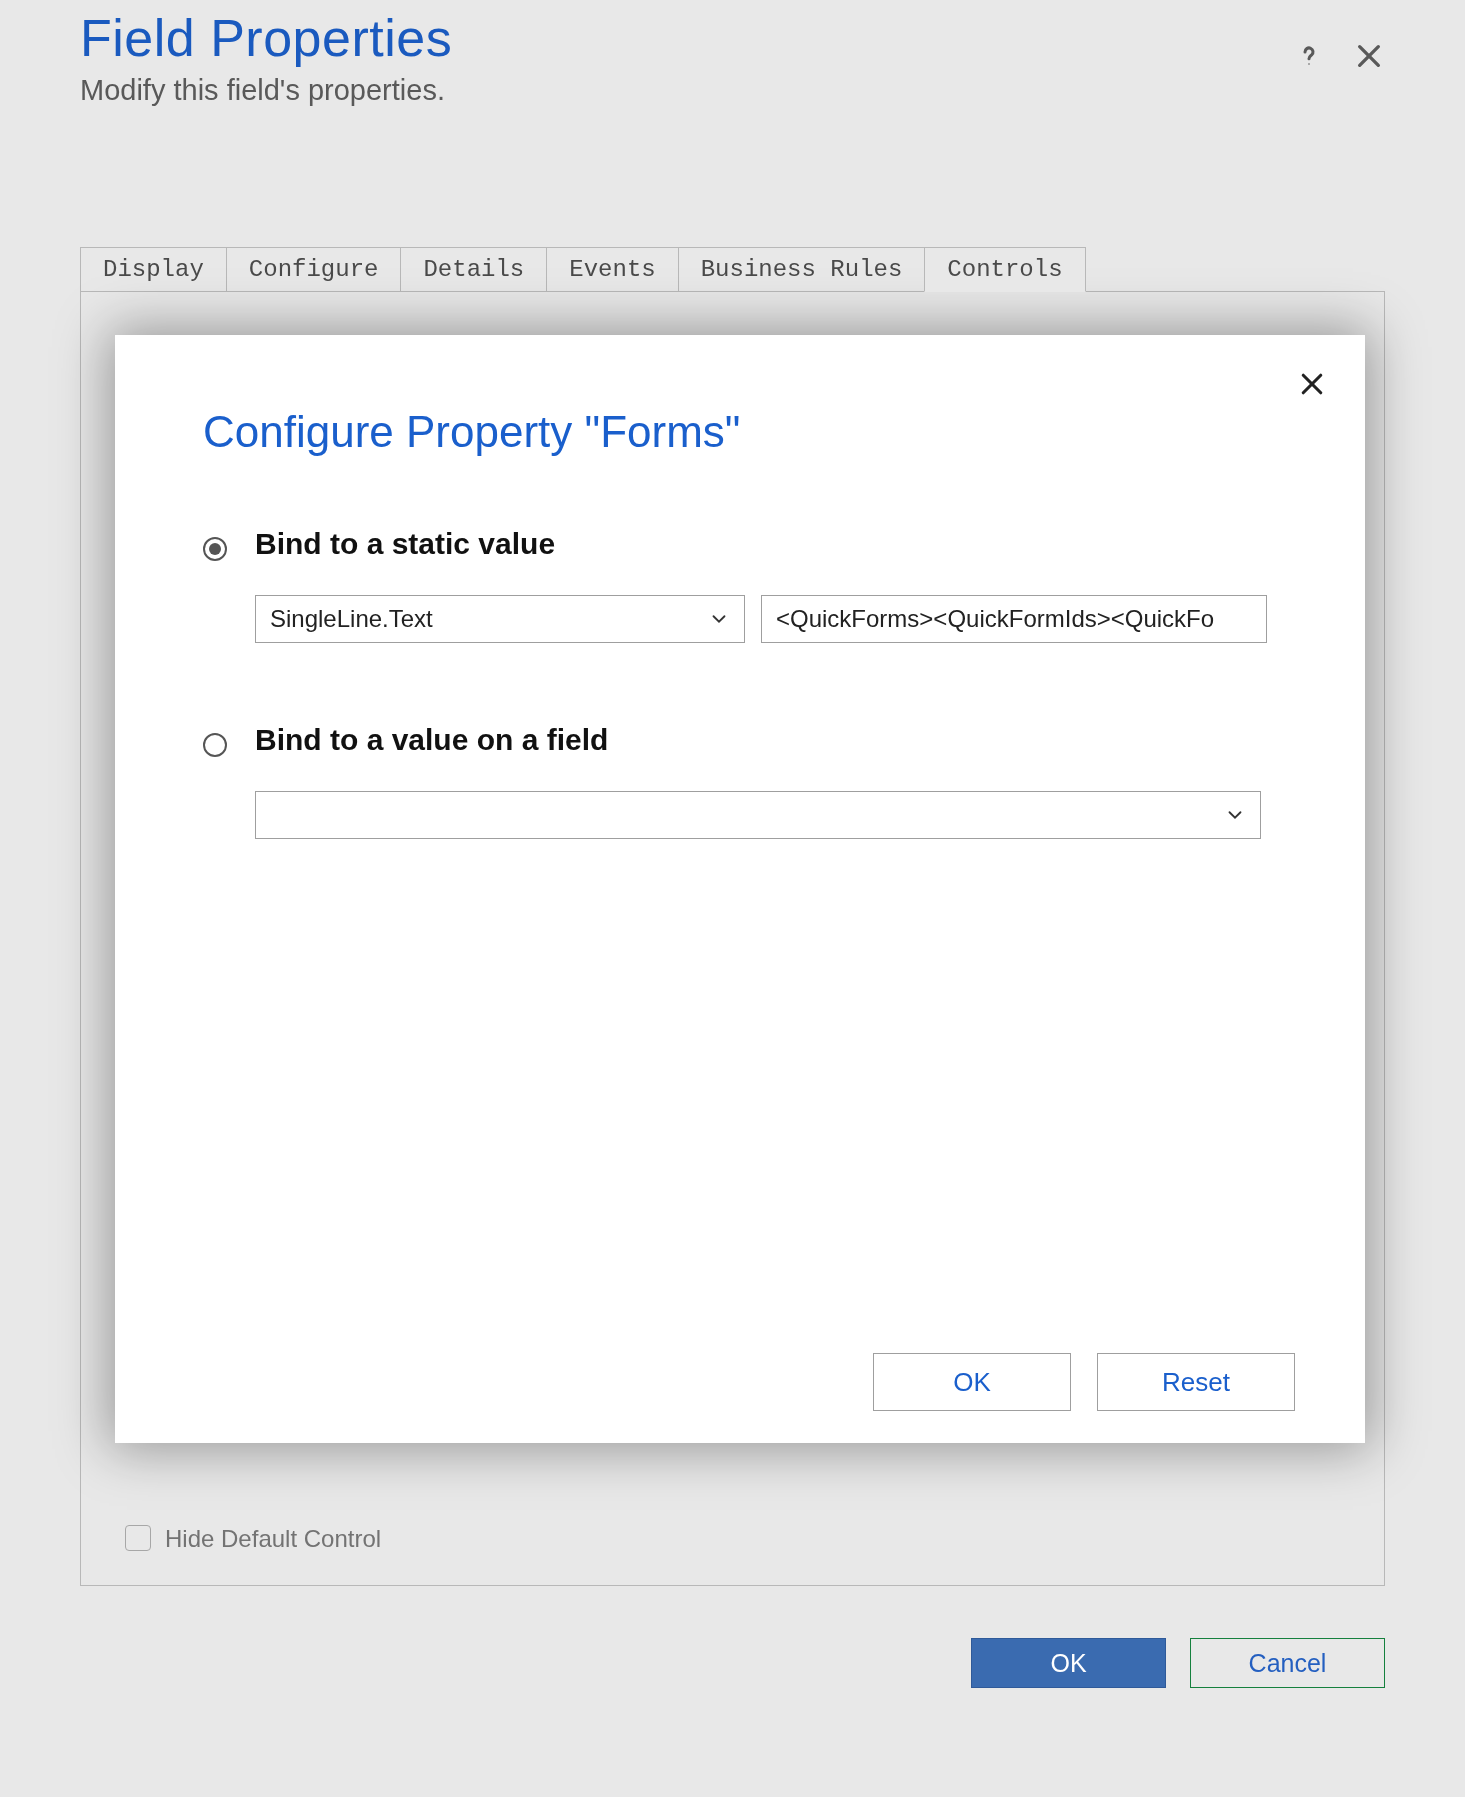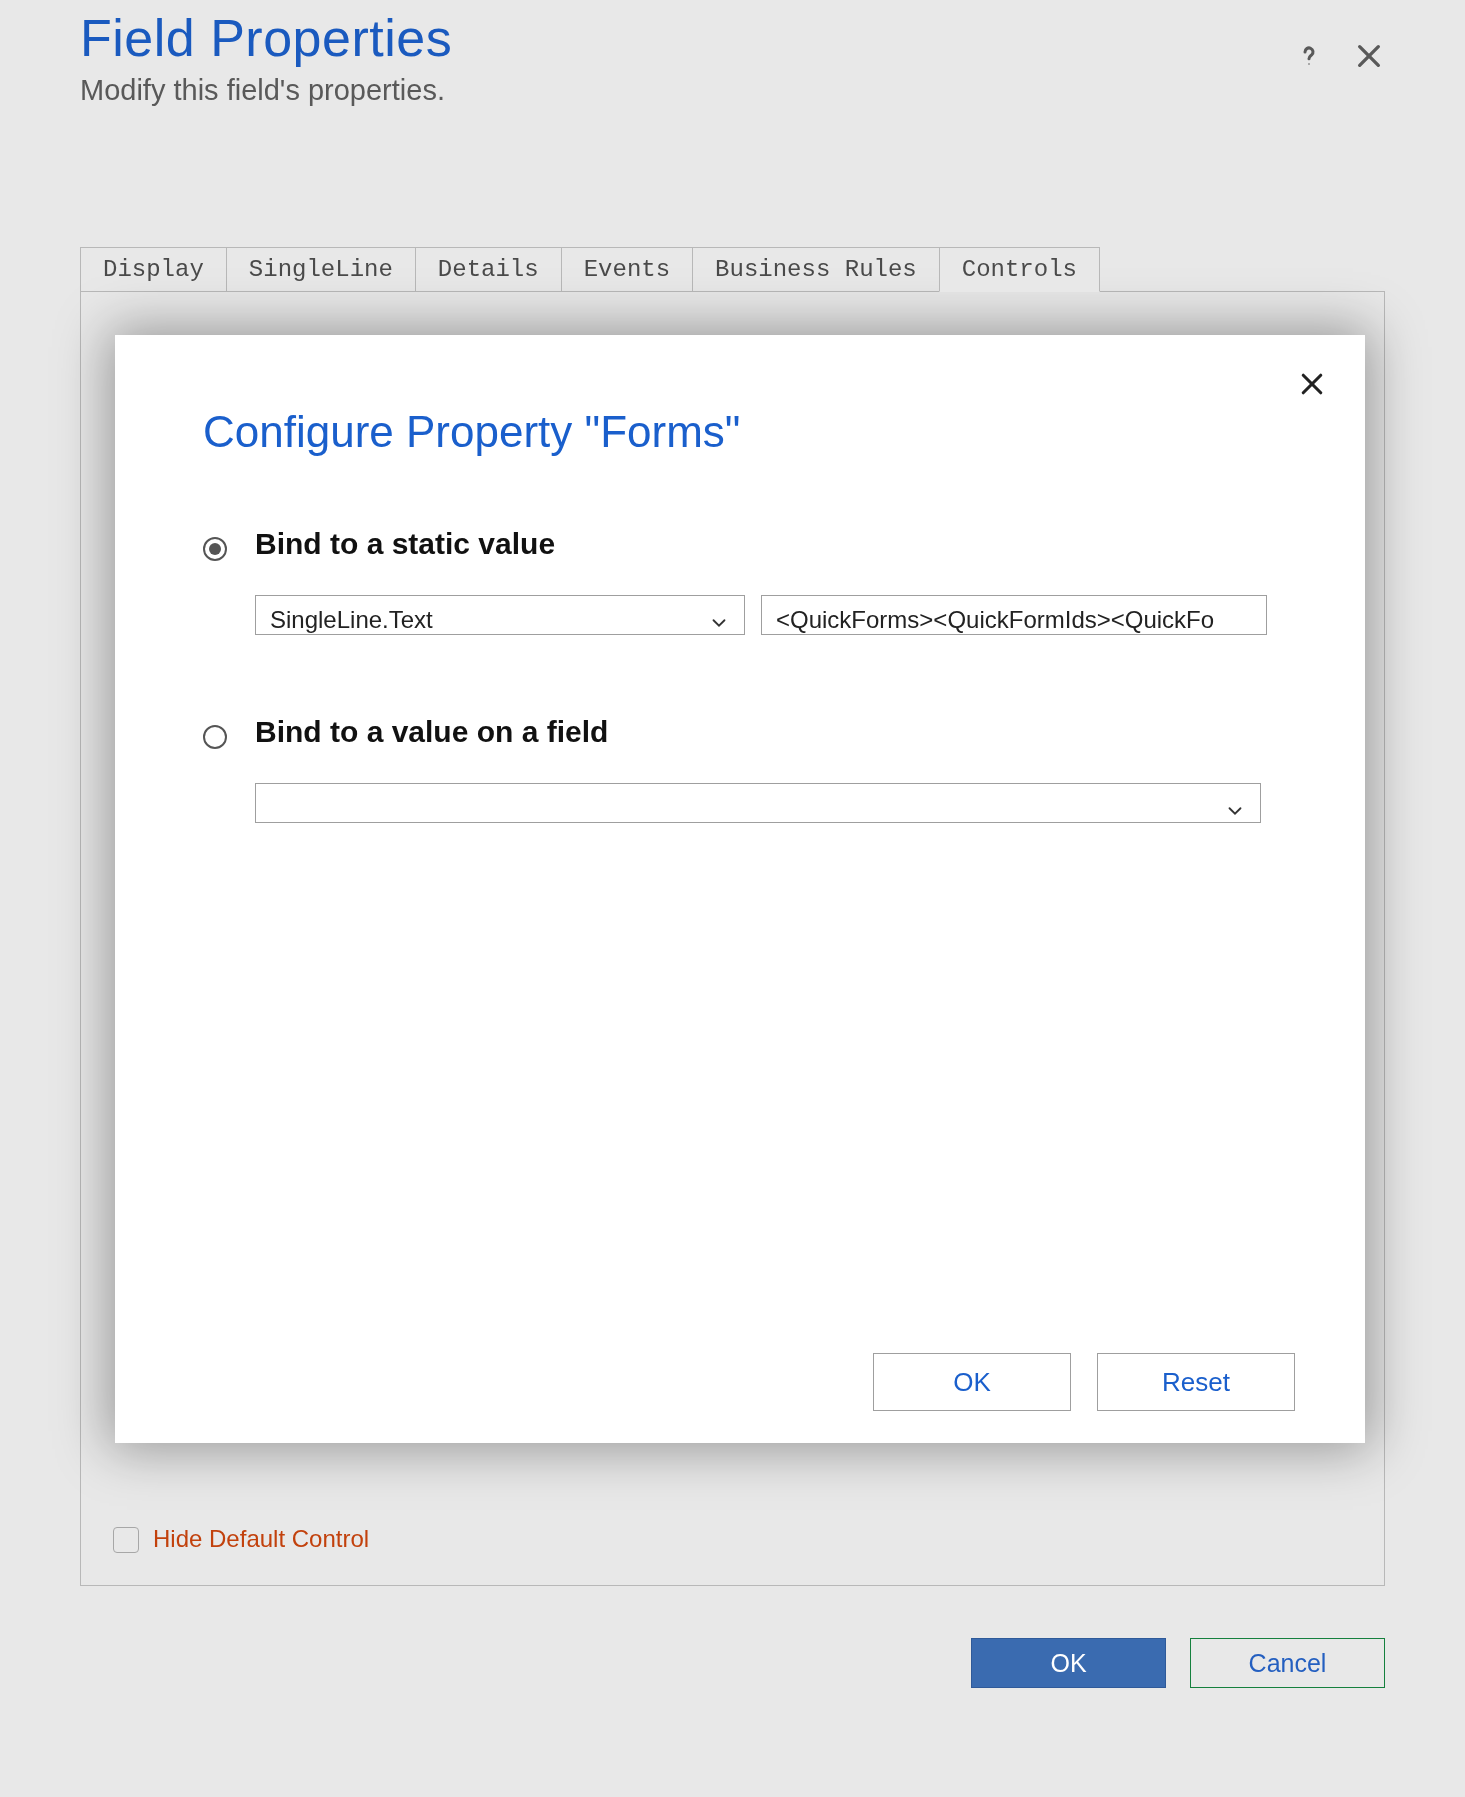--- a/index.html
+++ b/index.html
@@ -72,27 +72,27 @@
   .tab-panel {
     border: 1px solid #b8b8b8;
     height: 1295px;
     position: relative;
     background: #e8e8e8;
     margin-top: -1px;
   }
   
   .hide-row {
     position: absolute;
-    left: 32px;
+    left: 44px;
     bottom: 32px;
     display: flex;
-    align-items: flex-end;
+    align-items: flex-start;
     gap: 14px;
     font-size: 24px;
-    color: #c2410c;
+    color: #737373;
   }
   .checkbox {
     width: 26px; height: 26px;
     border: 1px solid #a7a7a7;
     border-radius: 4px;
     background: #e8e8e8;
   }
   
   .footer {
     margin-top: 52px;
@@ -173,27 +173,27 @@
     font-weight: 700;
     color: #111;
   }
   .option-body {
     margin-top: 34px;
     margin-left: 52px;
     display: flex;
     gap: 16px;
   }
   .select, .textinput, .full-select {
-    height: 40px;
+    height: 48px;
     border: 1px solid #9f9f9f;
     background: #fff;
     font-size: 24px;
     color: #222;
     display: flex;
-    align-items: flex-end;
+    align-items: center;
     padding: 0 14px;
     position: relative;
   }
   .select { width: 490px; justify-content: space-between; }
   .textinput {
     width: 506px;
     overflow: hidden;
     white-space: nowrap;
   }
   .full-select {
@@ -239,21 +239,21 @@
         <svg viewBox="0 0 24 24" fill="none" stroke="currentColor" stroke-width="2.5" stroke-linecap="round">
           <line x1="5" y1="5" x2="19" y2="19"></line>
             <line x1="19" y1="5" x2="5" y2="19"></line>
         </svg>
       </div>
     </div>
   </div>
 
   <div class="tabs">
     <div class="tab">Display</div>
-    <div class="tab">SingleLine</div>
+    <div class="tab">Configure</div>
     <div class="tab">Details</div>
     <div class="tab">Events</div>
     <div class="tab">Business Rules</div>
     <div class="tab active">Controls</div>
   </div>
 
   <div class="tab-panel">
     <div class="hide-row">
       <div class="checkbox"></div>
       <span>Hide Default Control</span>

